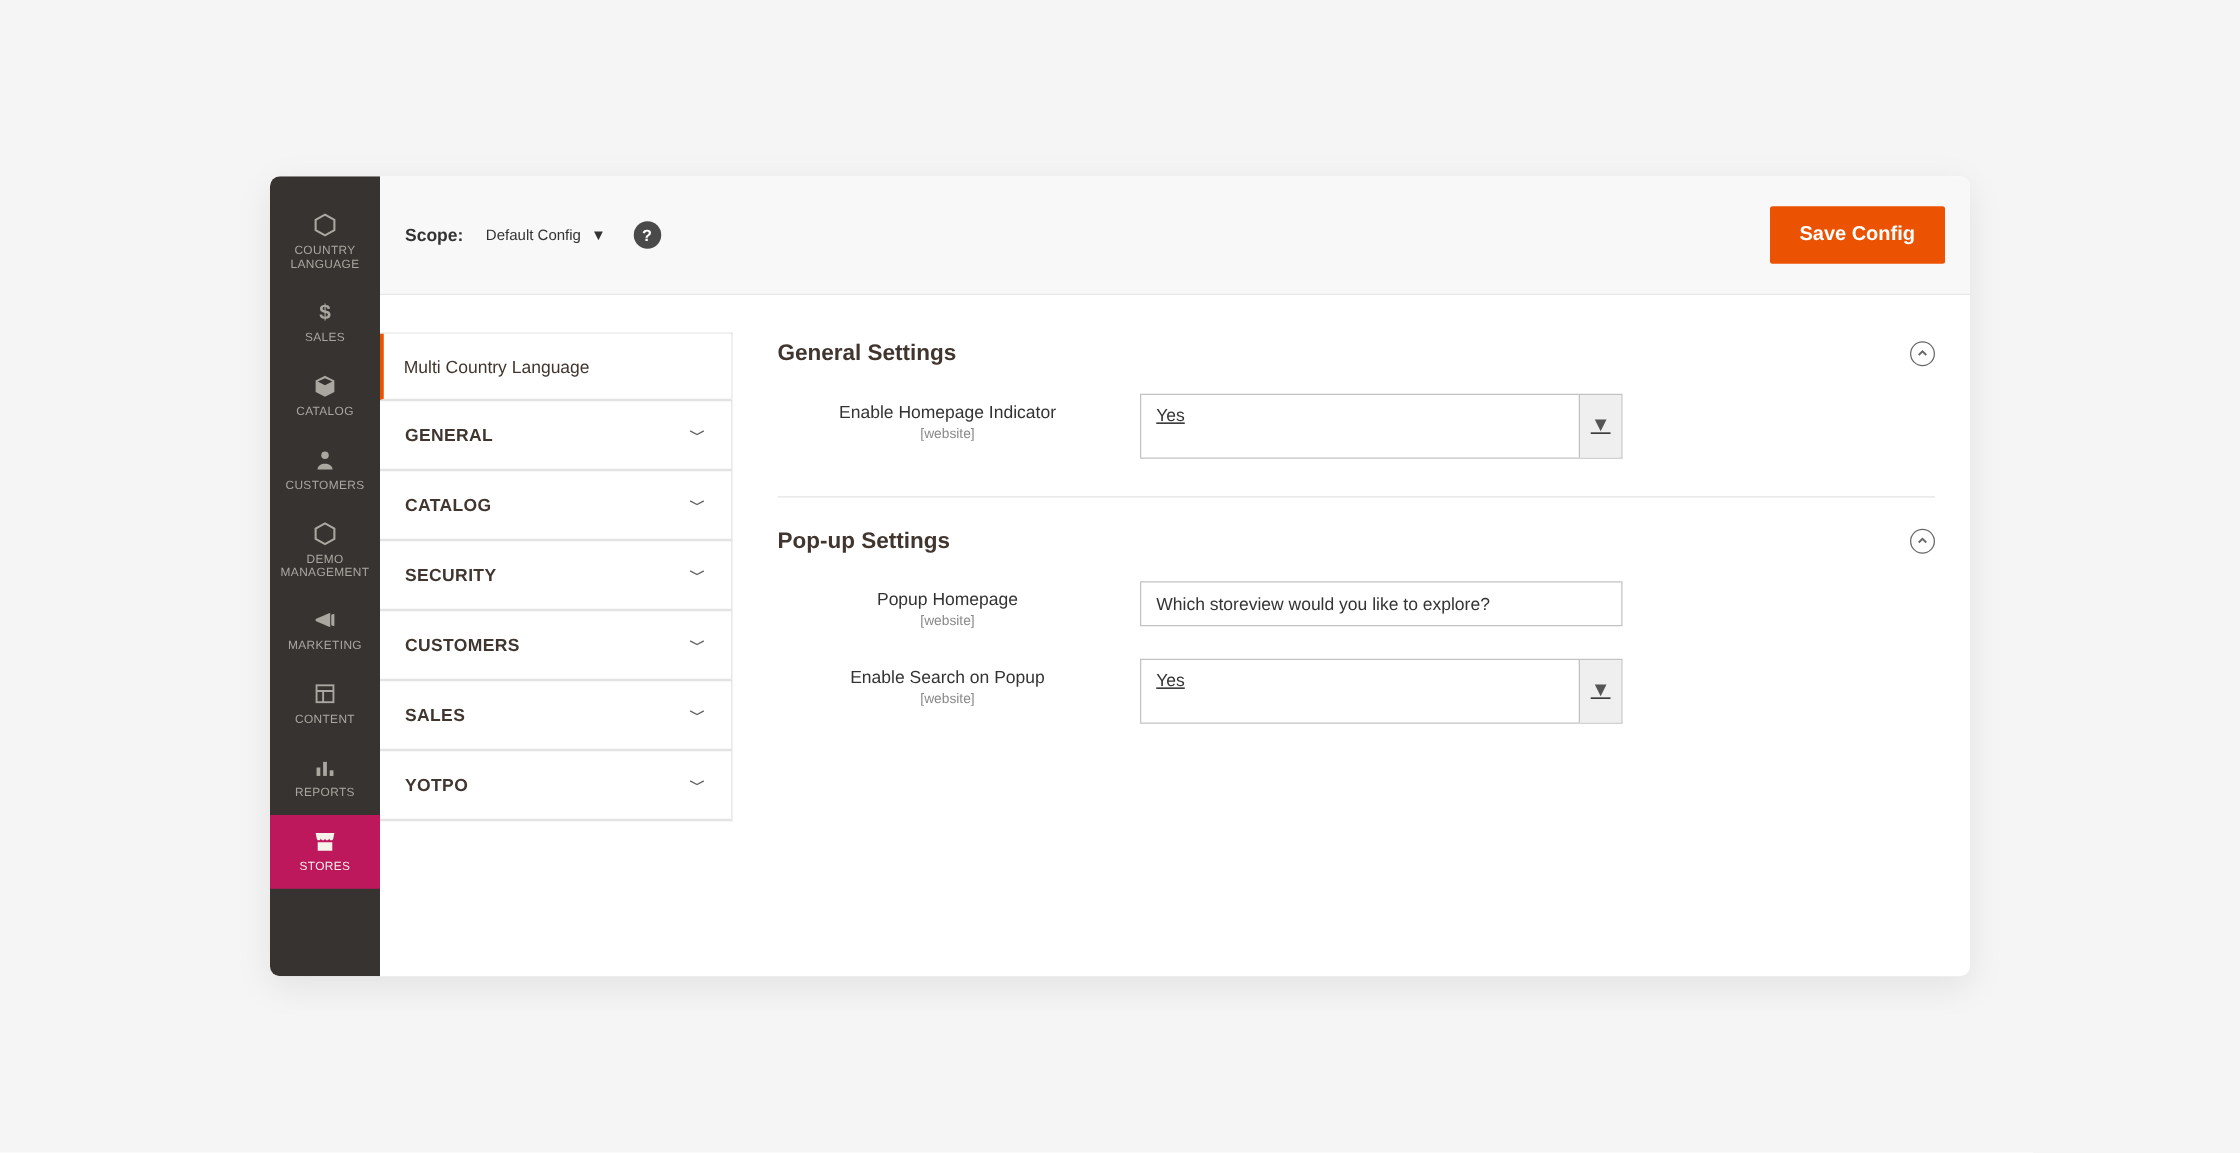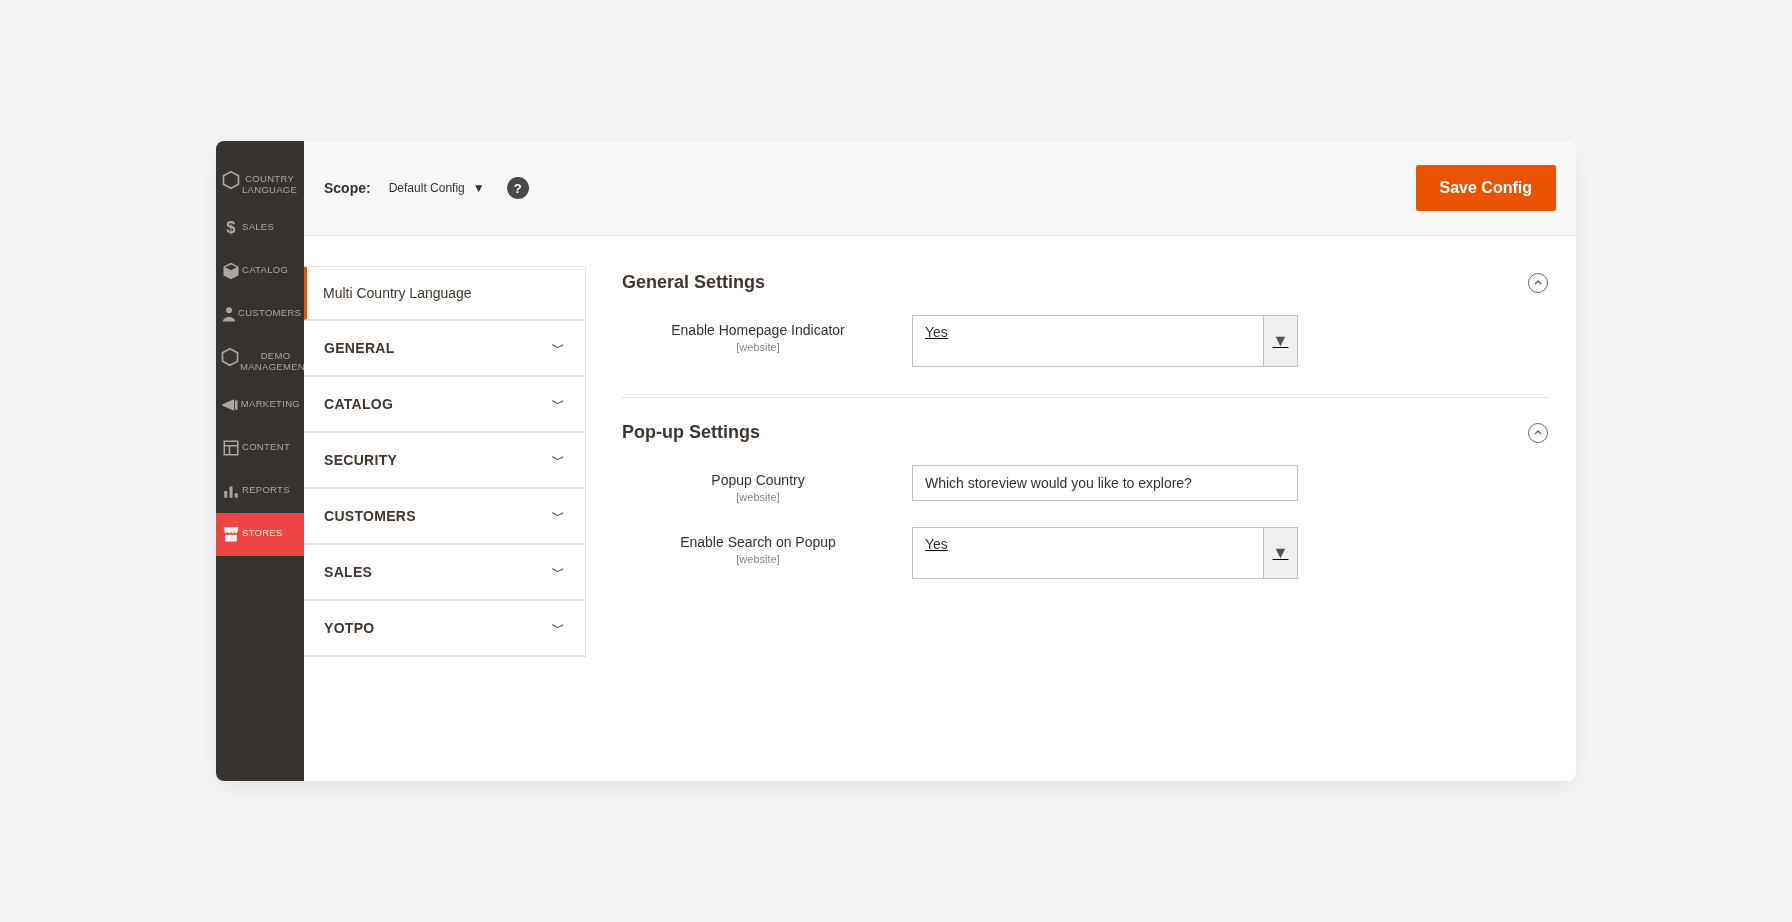--- a/index.html
+++ b/index.html
@@ -23,27 +23,27 @@
 
 .sidebar {
   width: 88px;
   background: #373330;
   display: flex;
   flex-direction: column;
   padding-top: 18px;
 }
 .side-item {
   display: flex;
-  flex-direction: row;
-  align-items: flex-start;
+  flex-direction: column;
+  align-items: center;
   padding: 10px 4px 11px;
   cursor: pointer;
   color: #aaa6a0;
 }
-.side-item.active { background: #ef4444; color: #f7f3eb; }
+.side-item.active { background: #be185d; color: #f7f3eb; }
 .side-item .icon { width: 22px; height: 22px; display:flex; align-items:center; justify-content:center; }
 .side-item .label {
   font-size: 9.5px;
   margin-top: 5px;
   letter-spacing: 0.3px;
   text-align: center;
   line-height: 1.15;
 }
 
 .main { flex: 1; display:flex; flex-direction:column; }
@@ -323,21 +323,21 @@
           <span class="section-title">Pop-up Settings</span>
           <span class="collapse-circle">
             <svg width="10" height="10" viewBox="0 0 10 10" fill="none" stroke="currentColor" stroke-width="1.5">
                 <polyline points="2,6 5,3 8,6"></polyline>
               </svg>
           </span>
         </div>
 
         <div class="field-row">
           <div class="field-label-wrap">
-            <span class="field-label">Popup Country</span>
+            <span class="field-label">Popup Homepage</span>
             <span class="field-scope">[website]</span>
           </div>
           <div class="field-control">
             <input class="text-input" value="Which storeview would you like to explore?" style="">
           </div>
         </div>
 
         <div class="field-row">
           <div class="field-label-wrap">
             <span class="field-label">Enable Search on Popup</span>

